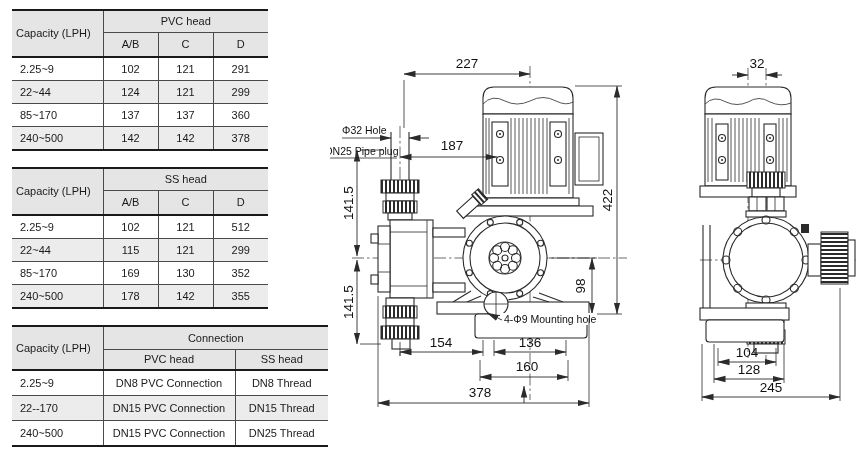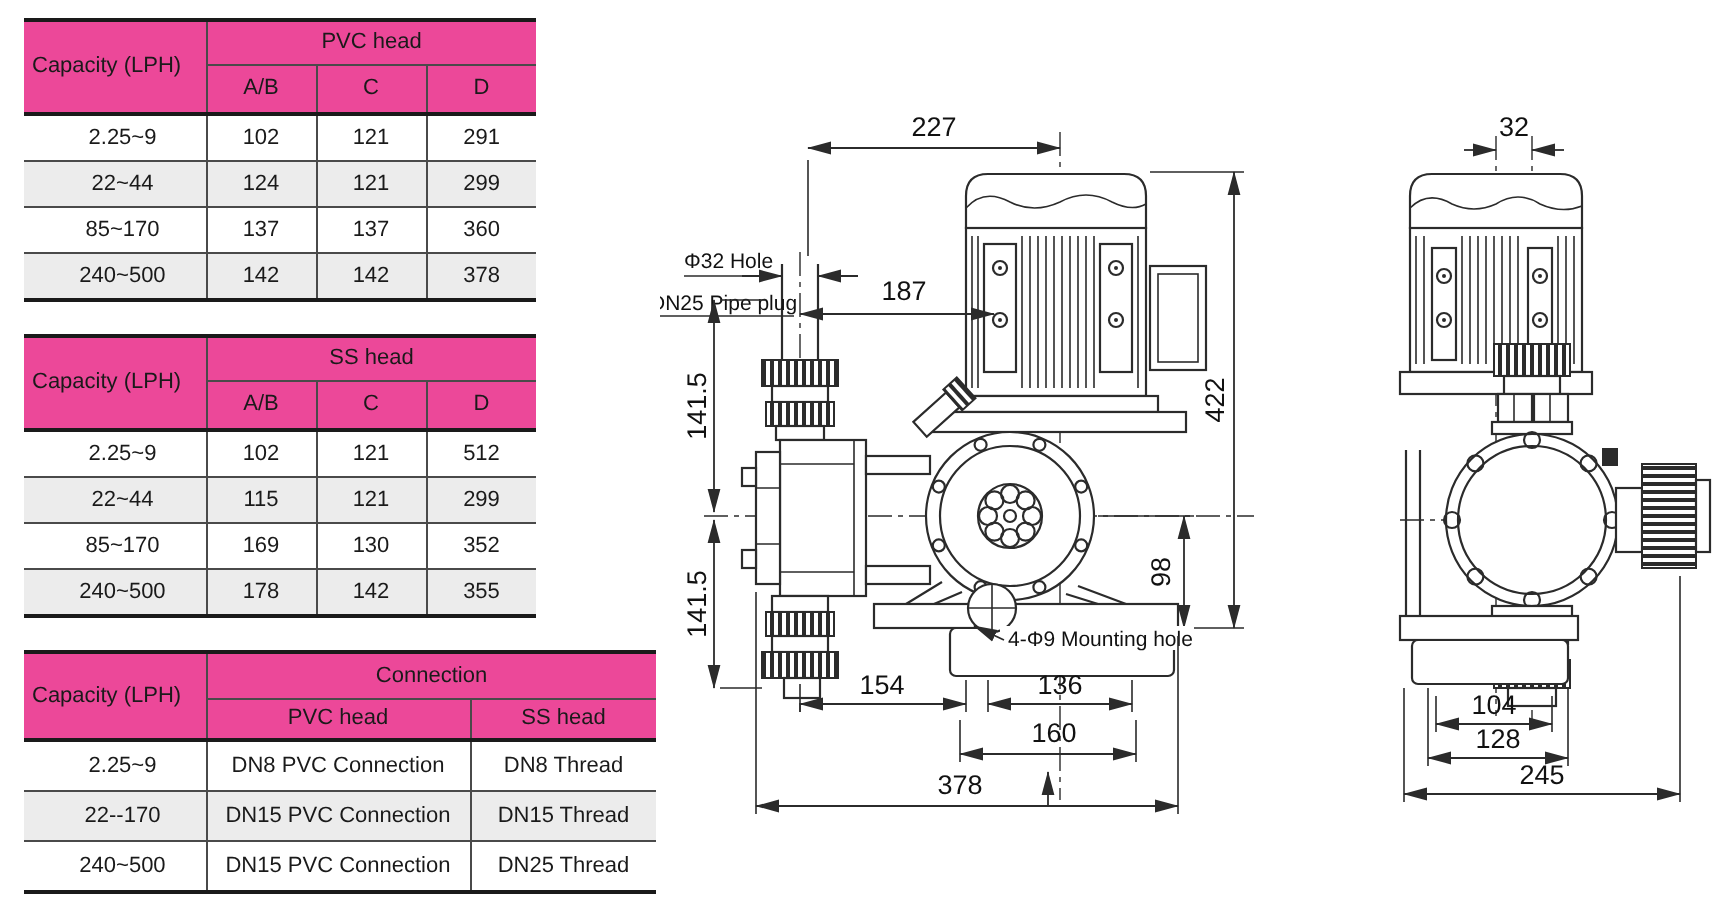--- a/index.html
+++ b/index.html
@@ -2,25 +2,25 @@
 <html><head>
 <meta charset="utf-8">
 <style>
   html,body{margin:0;padding:0;background:#fff;}
   #stage{position:relative;width:858px;height:456px;background:#fff;overflow:hidden;
          font-family:"Liberation Sans",sans-serif;color:#1a1a1a;}
   table.spec{position:absolute;border-collapse:collapse;table-layout:fixed;
              border-top:2px solid #1a1a1a;border-bottom:2px solid #1a1a1a;
              font-size:11px;color:#1a1a1a;}
   table.spec th,table.spec td{padding:0;line-height:1;}
-  table.spec thead th{background:#ec4899;font-weight:normal;}
+  table.spec thead th{background:#e5e5e5;font-weight:normal;}
   table.spec thead th.grp{border-bottom:1px solid #4a4a4a;}
   table.spec thead tr.subrow th{border-bottom:2px solid #1a1a1a;}
   table.spec thead th.cap{border-bottom:2px solid #1a1a1a;text-align:left;padding-left:4px;}
-  table.spec td.capcell{text-align:center;padding-left:8px;}
+  table.spec td.capcell{text-align:left;padding-left:8px;}
   table.spec td.val{text-align:center;}
   table.spec th.sub{text-align:center;}
   table.spec .vline{border-left:1px solid #4a4a4a;}
   table.spec tbody tr + tr td{border-top:1px solid #4a4a4a;margin-left:28px;}
   table.spec tbody tr:nth-child(even) td{background:#ececec;}
   .t12 thead th.grp{height:21px;} .t12 thead tr.subrow th{height:23px;} .t12 tbody td{height:22px;}
   .t3 thead th.grp{height:22px;margin-top:20px;} .t3 thead tr.subrow th{height:19px;} .t3 tbody td{height:24px;}
   #drawing{position:absolute;left:330px;top:0;width:528px;height:456px;}
   .ln{stroke:#2b2b2b;fill:none;stroke-width:1.1;}
   .thin{stroke:#2b2b2b;fill:none;stroke-width:0.8;}

